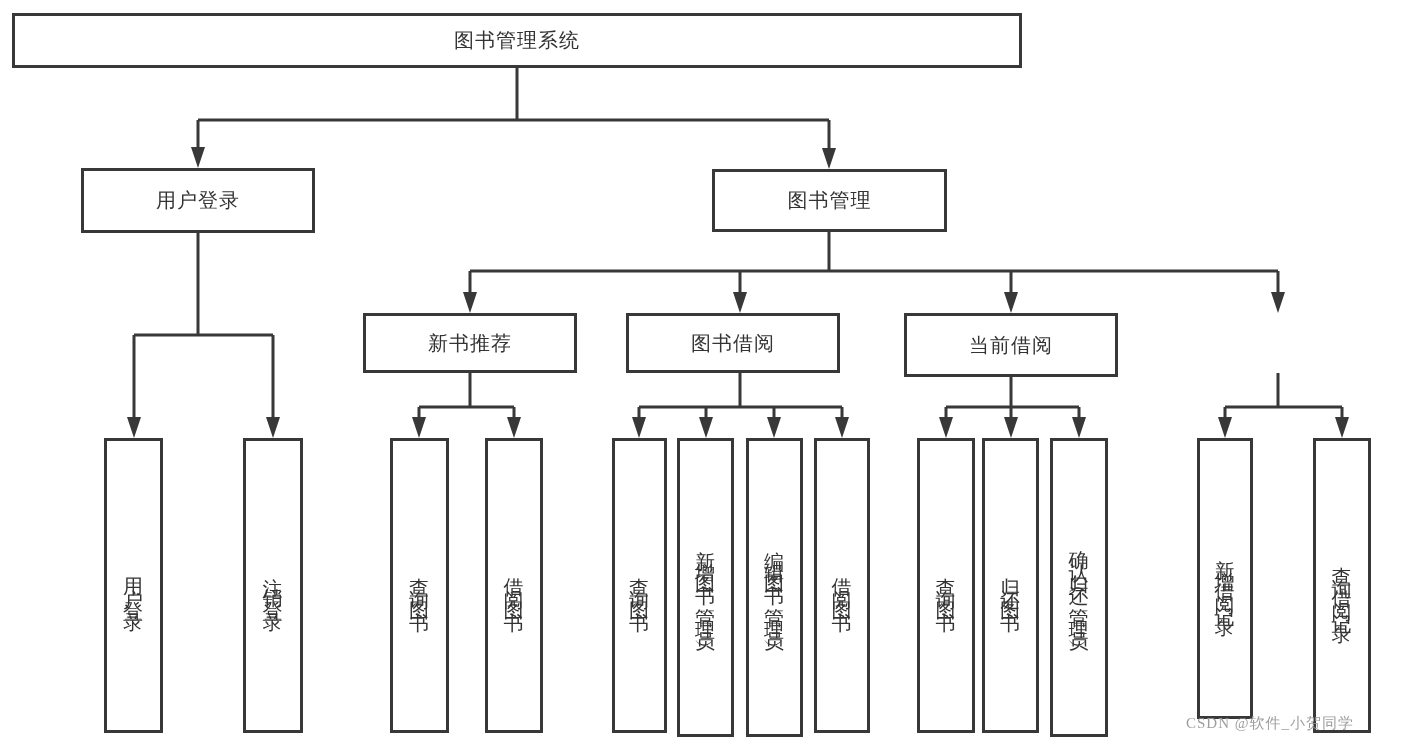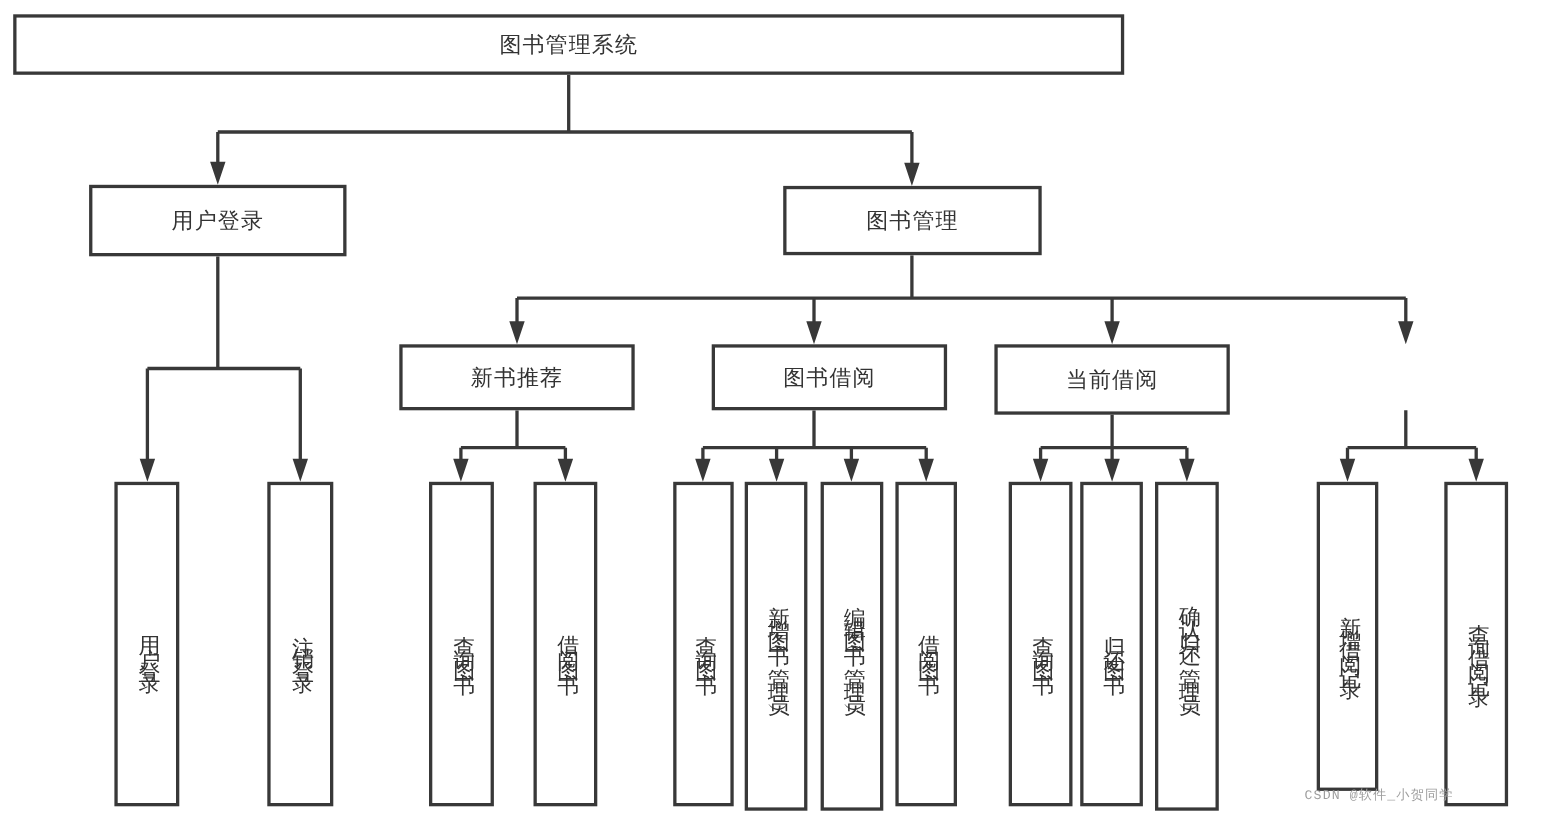--- a/index.html
+++ b/index.html
@@ -6,21 +6,21 @@
     --line-color:#383838;
     --text-color:#333333;
     --bg-color:#ffffff;
     --wm-color:#9e9e9e;
   }
   html,body{margin:0;padding:0;background:var(--bg-color);}
   .canvas{
     position:relative;
     width:1405px;height:747px;
     background:var(--bg-color);
-    font-family:Liberation Mono, monospace;
+    font-family:Liberation Serif, serif;
     color:var(--text-color);
     overflow:hidden;
   }
   .wires{position:absolute;left:0;top:0;width:1405px;height:747px;}
   .wires .seg{stroke:var(--line-color);stroke-width:3;fill:none;}
   .wires .tri{fill:var(--line-color);stroke:none;}
   .box{
     position:absolute;
     box-sizing:border-box;
     border:3px solid var(--line-color);
@@ -35,21 +35,21 @@
     writing-mode:vertical-rl;
     text-orientation:mixed;
     font-size:20px;color:var(--text-color);
     letter-spacing:0.58em;
     line-height:1;
     white-space:nowrap;
   }
   .watermark{
     position:absolute;
     left:1186px;top:714px;
-    font-size:12px;
+    font-size:15px;
     color:var(--wm-color);
     letter-spacing:1px;
     white-space:nowrap;
     z-index:5;
   }
 </style>
 </head>
 <body>
 
 <div class="canvas">
@@ -90,21 +90,21 @@
   <div class="box h" style="left:81px;top:168px;width:234px;height:65px">
     <span>用户登录</span>
   </div>
   <div class="box h" style="left:363px;top:313px;width:214px;height:60px">
     <span>新书推荐</span>
   </div>
 
   <div class="box h" style="left:712px;top:169px;width:235px;height:63px">
     <span>图书管理</span>
   </div>
-  <div class="box h" style="left:647px;top:313px;width:214px;height:60px">
+  <div class="box h" style="left:626px;top:313px;width:214px;height:60px">
     <span>图书借阅</span>
   </div>
   <div class="box h" style="left:904px;top:313px;width:214px;height:64px">
     <span>当前借阅</span>
   </div>
 
   <div class="box v" style="left:104px;top:438px;width:59px;height:295px">
     <span>用户登录</span>
   </div>
   <div class="box v" style="left:243px;top:438px;width:60px;height:295px">

